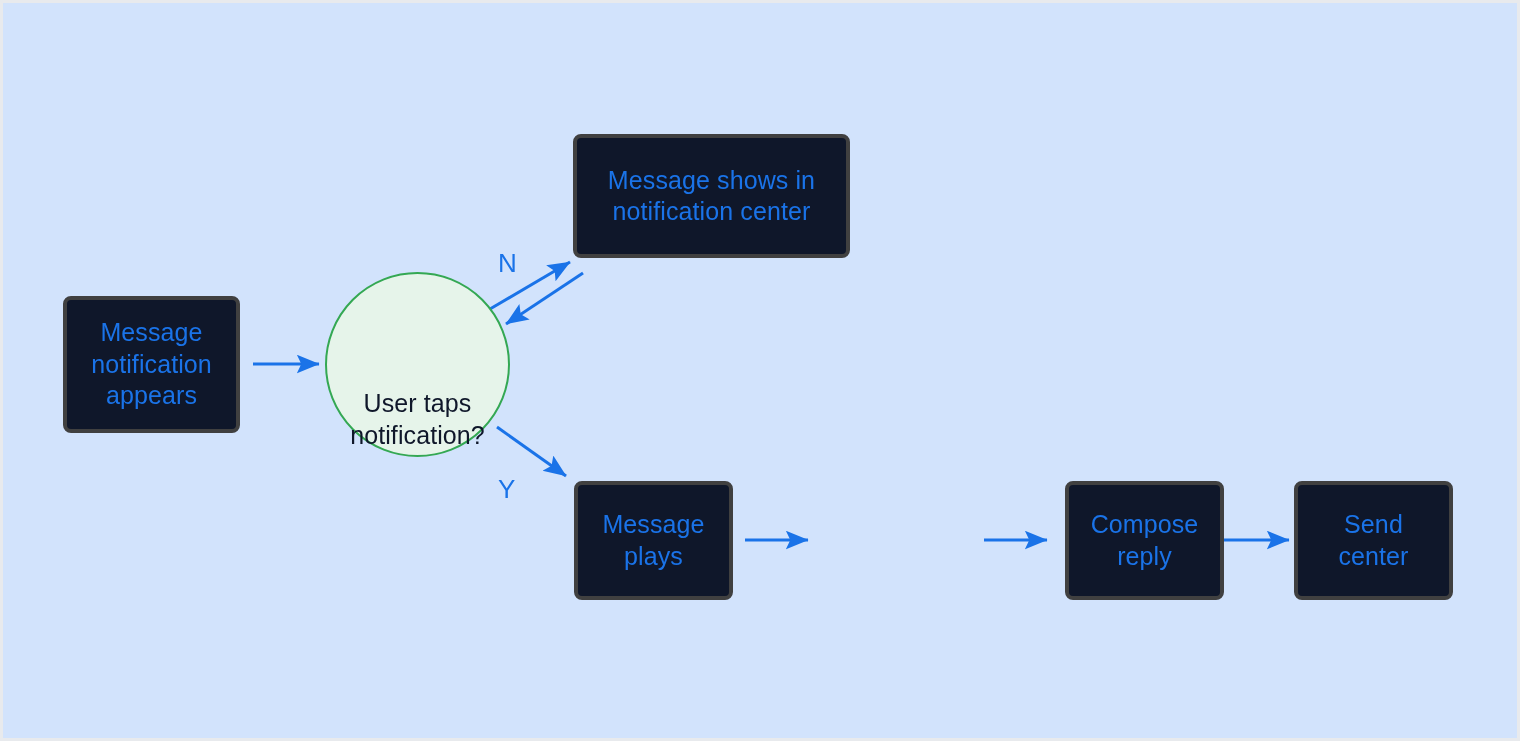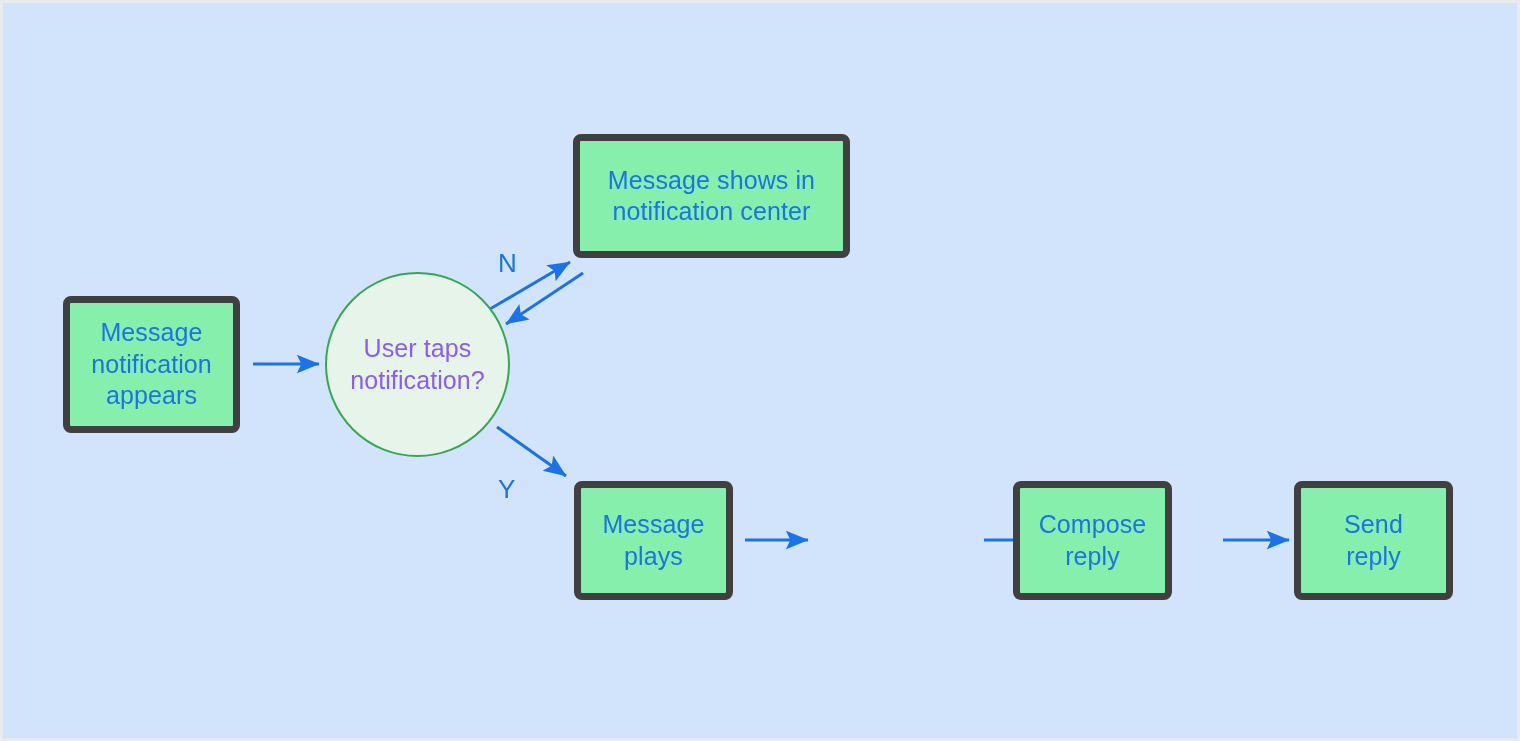--- a/index.html
+++ b/index.html
@@ -28,35 +28,36 @@
     height: 741px;
     pointer-events: none;
   }
   .node {
     position: absolute;
     box-sizing: border-box;
     display: flex;
     align-items: center;
     justify-content: center;
     text-align: center;
-    background: #86efac;
-    border: 7px solid #404040;
+    background: #0f172a;
+    border: 4px solid #404040;
     border-radius: 8px;
     color: #1a73e8;
     font-size: 25px;
     line-height: 1.26;
     letter-spacing: 0.1px;
     white-space: pre-line;
     padding: 4px 8px;
   }
   .node.decision {
     border-radius: 50%;
     background: #e6f4ea;
     border: 2px solid #34a853;
-    color: #8b5cf6;
+    color: #0f172a;
+    align-items: flex-end;
   }
   .edge-label {
     position: absolute;
     color: #1a73e8;
     font-size: 26px;
     line-height: 1;
     letter-spacing: 0.2px;
     user-select: none;
   }
 </style>
@@ -102,27 +103,27 @@
     <span>Message shows in
 notification center</span>
   </div>
 
   <div class="node" style="left:571px; top:478px; width:159px; height:119px;">
     <span>Message
 plays</span>
   </div>
 
 
-  <div class="node" style="left:1010px; top:478px; width:159px; height:119px;">
+  <div class="node" style="left:1062px; top:478px; width:159px; height:119px;">
     <span>Compose
 reply</span>
   </div>
 
   <div class="node" style="left:1291px; top:478px; width:159px; height:119px;">
     <span>Send
-reply</span>
+center</span>
   </div>
 
   <div class="edge-label" style="left:495px; top:247px;">N</div>
 
   <div class="edge-label" style="left:495px; top:473px;">Y</div>
 
 </div>
 
 </body></html>

